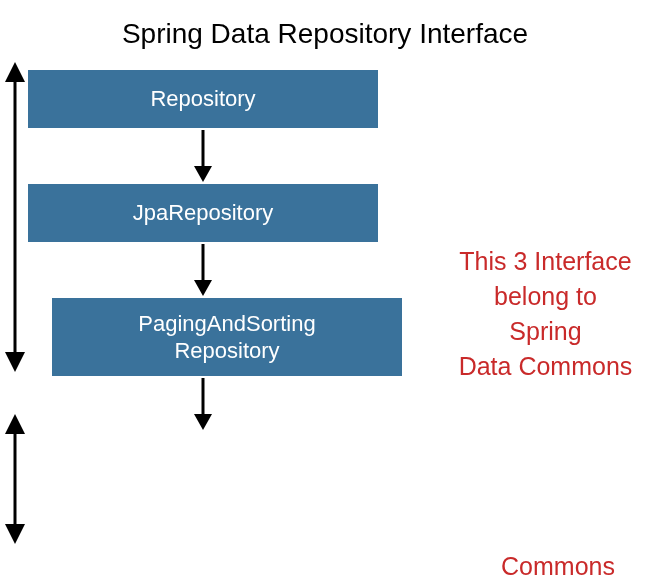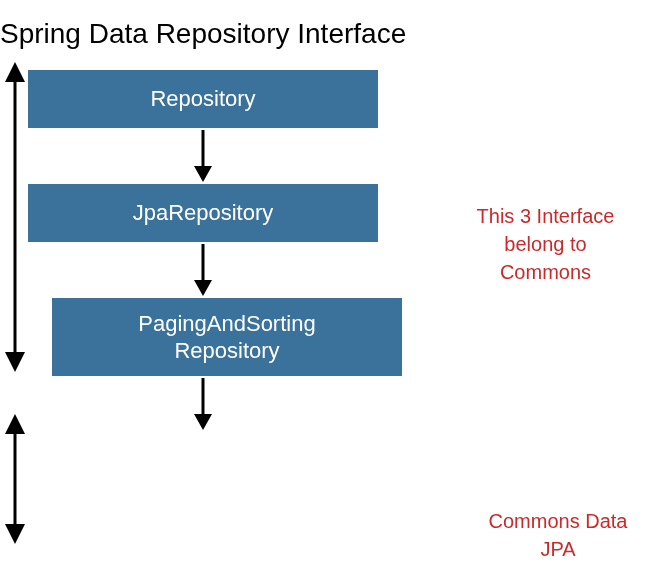--- a/index.html
+++ b/index.html
@@ -8,21 +8,21 @@
       box-sizing: border-box;
     }
     body {
       width: 650px;
       height: 576px;
       background: #ffffff;
       font-family: -apple-system, "Segoe UI", Arial, sans-serif;
       position: relative;
     }
     .title {
-      text-align: left;
+      text-align: center;
       font-size: 28px;
       font-weight: 500;
       color: #000;
       padding-top: 18px;
       padding-bottom: 12px;
       width: 100%;
     }
     .diagram-area {
       position: relative;
       width: 100%;
@@ -67,23 +67,24 @@
     .bracket {
       position: absolute;
       left: 0;
     }
     .bracket svg {
       display: block;
     }
     .annotation {
       position: absolute;
       color: #c92a2a;
-      font-size: 20px;
+      font-size: 25px;
       line-height: 1.4;
       text-align: center;
+      margin-top: 42px;
     }
     .annotation.a1 {
       left: 458px;
       top: 140px;
       width: 175px;
     }
     .annotation.a2 {
       left: 478px;
       top: 445px;
       width: 160px;
@@ -148,20 +149,21 @@
   <div class="bracket" style="top:352px;">
     <svg width="30" height="130" viewBox="0 0 30 130">
       <line x1="15" y1="18" x2="15" y2="112" stroke="#000" stroke-width="3"></line>
       <polygon points="15,0 5,20 25,20" fill="#000"></polygon>
       <polygon points="15,130 5,110 25,110" fill="#000"></polygon>
     </svg>
   </div>
 
   <div class="annotation a1">
     <span>This 3 Interface</span><br>
-    <span>belong to Commons</span><br>
+    <span>belong to Spring</span><br>
+    <span>Data Commons</span>
   </div>
 
   <div class="annotation a2">
     <span>Commons Data JPA</span>
   </div>
 
 </div>
 
 </body></html>

